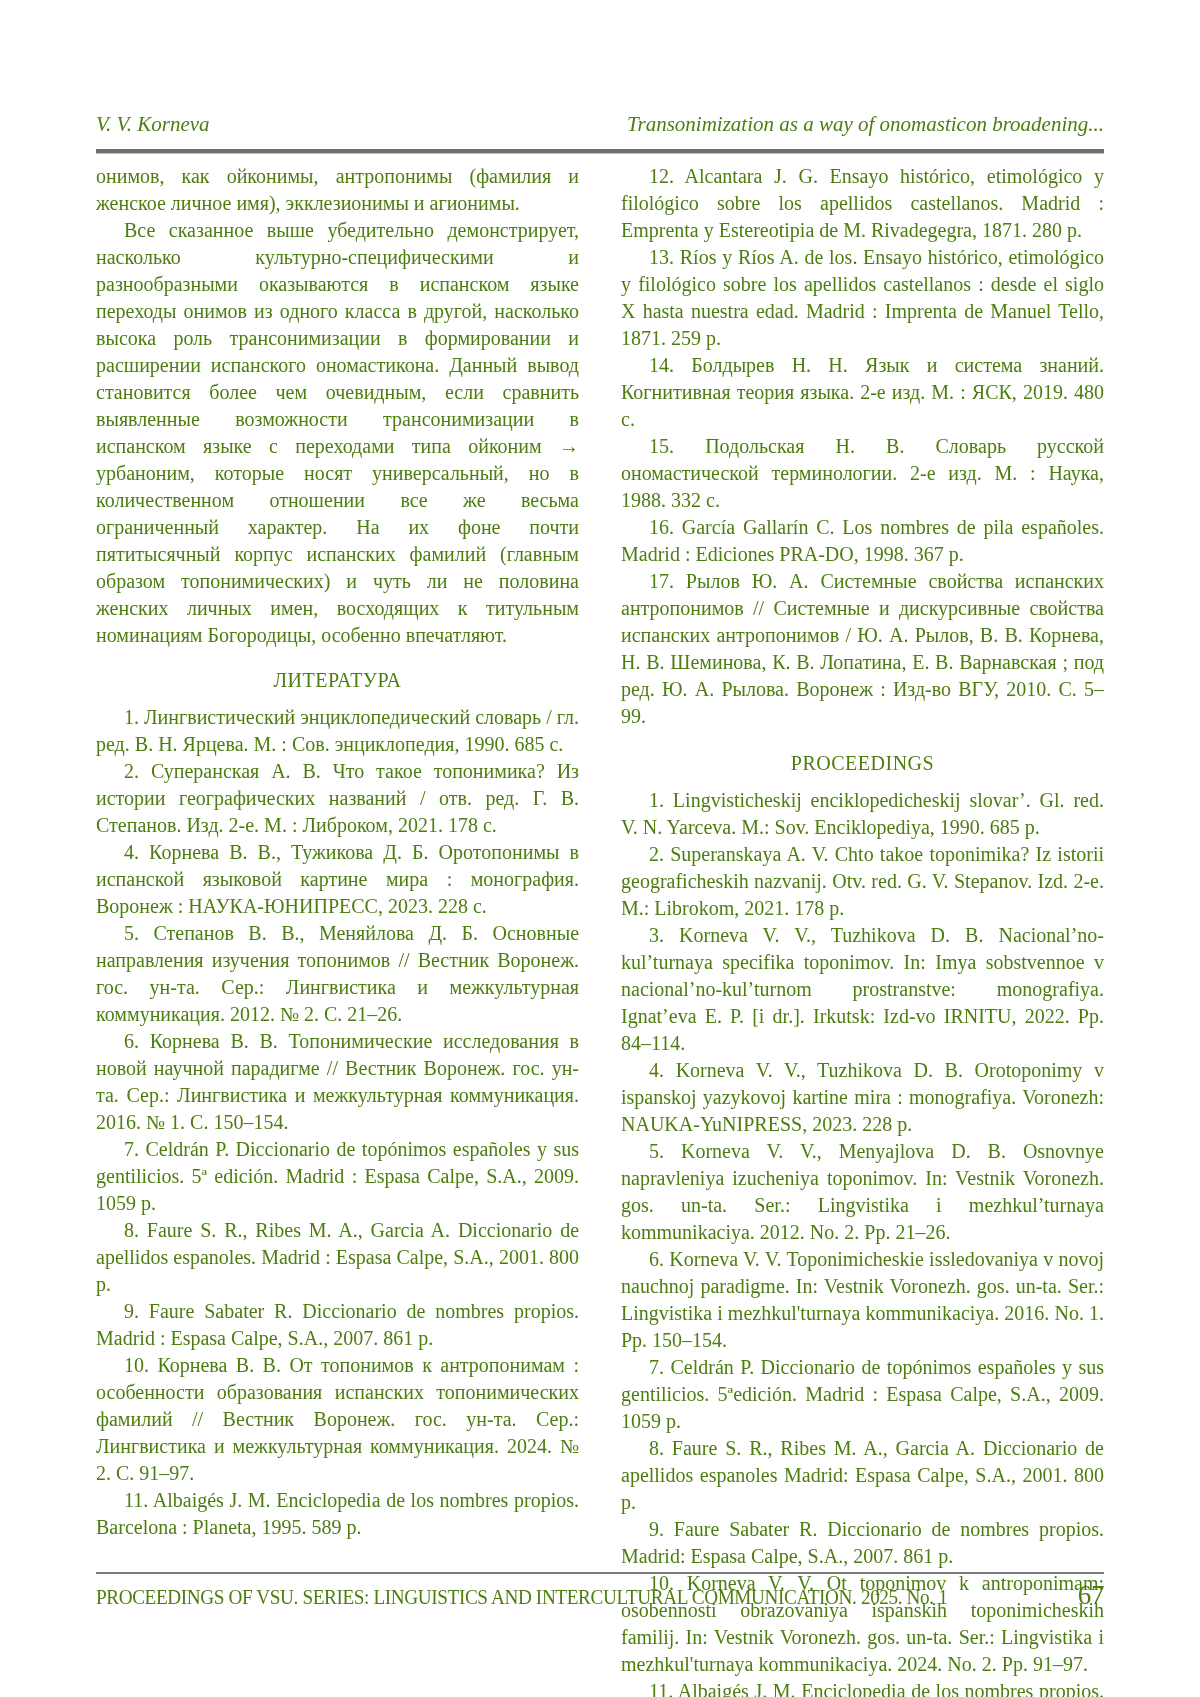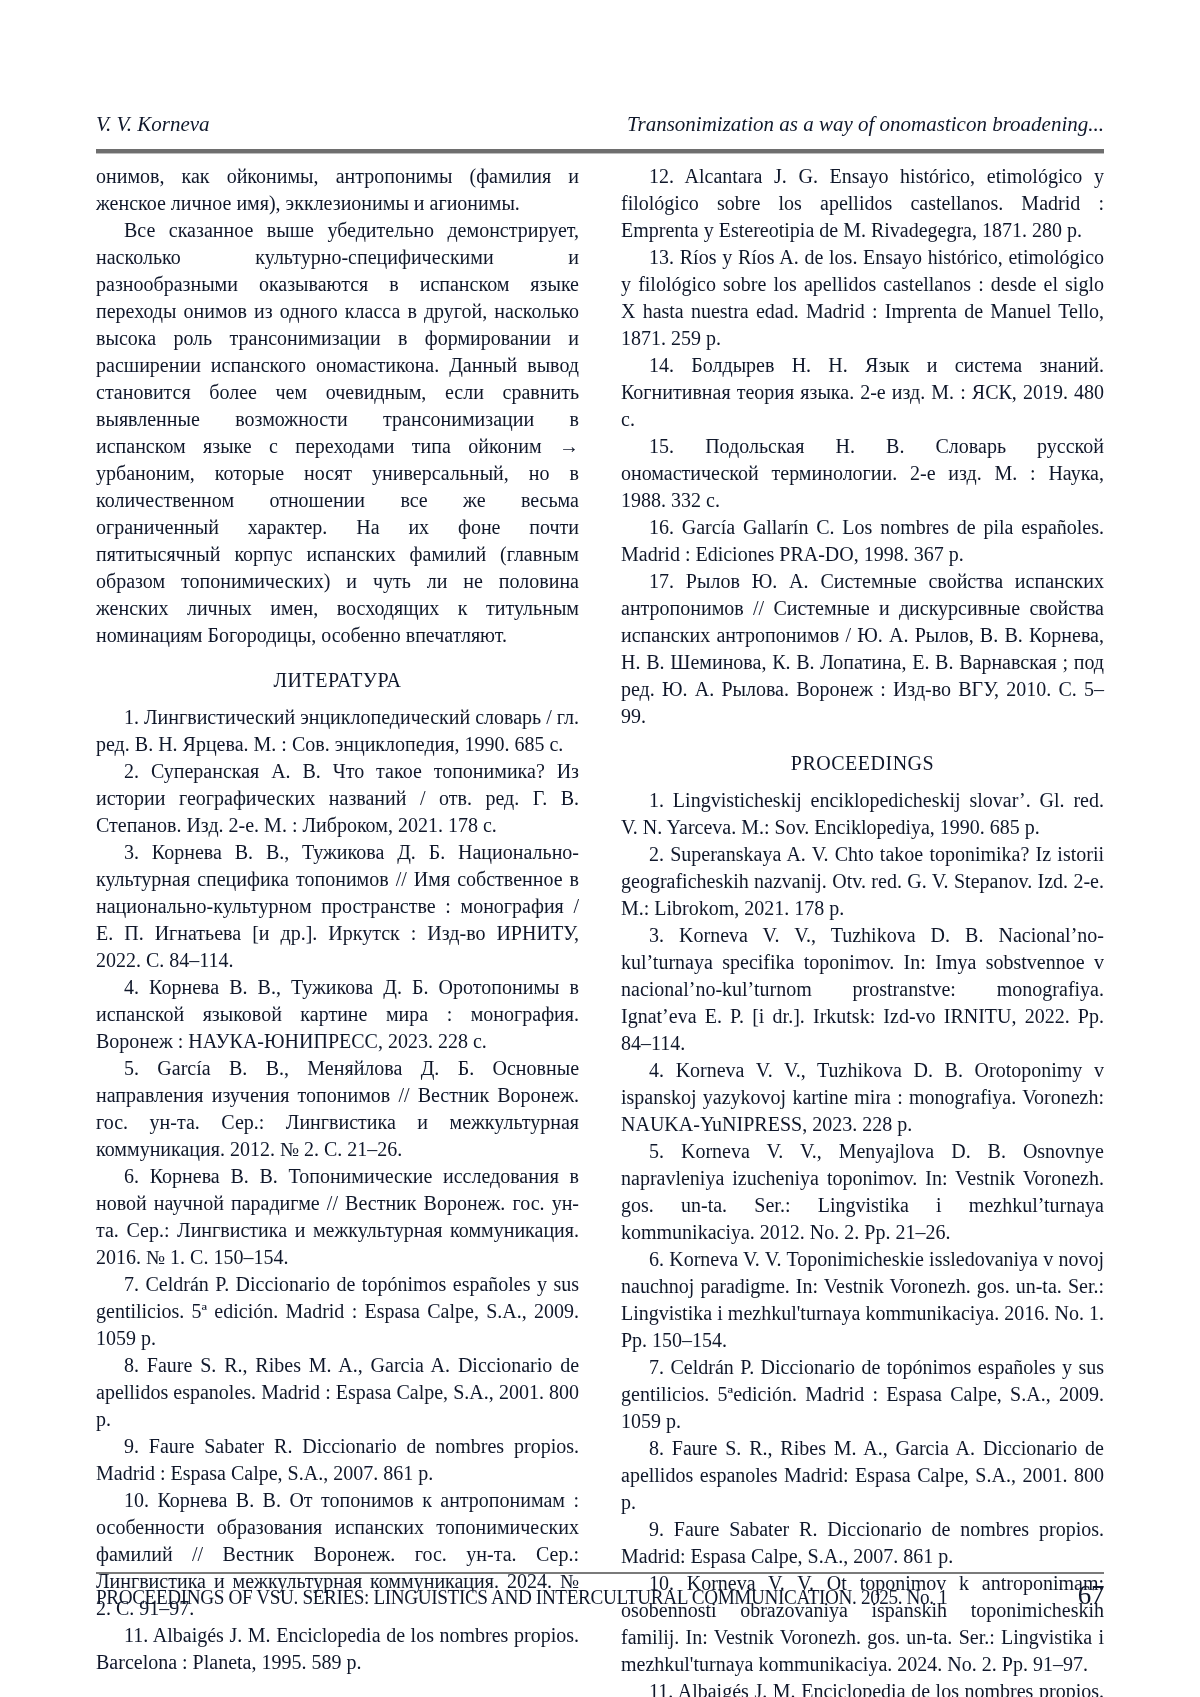--- a/index.html
+++ b/index.html
@@ -5,21 +5,21 @@
   html, body {
     margin: 0;
     padding: 0;
     background: #ffffff;
   }
   .page {
     position: relative;
     width: 1200px;
     height: 1697px;
     background: #ffffff;
-    color: #0f172a;
+    color: #4d7c0f;
     font-family: "Liberation Serif", "DejaVu Serif", serif;
     box-sizing: border-box;
     overflow: hidden;
   }
   .running-header {
     position: absolute;
     top: 112px;
     left: 96px;
     right: 96px;
     display: flex;
@@ -106,23 +106,22 @@
   <div class="columns">
     <section class="col col-left">
       <div>
           <p class="txt noind"><span>онимов, как ойконимы, антропонимы (фамилия и женское личное имя), экклезионимы и агионимы.</span></p>
           <p class="txt"><span>Все сказанное выше убедительно демонстрирует, насколько культурно-специфическими и разнообразными оказываются в испанском языке переходы онимов из одного класса в другой, насколько высока роль трансонимизации в формировании и расширении испанского ономастикона. Данный вывод становится более чем очевидным, если сравнить выявленные возможности трансонимизации в испанском языке с переходами типа ойконим → урбаноним, которые носят универсальный, но в количественном отношении все же весьма ограниченный характер. На их фоне почти пятитысячный корпус испанских фамилий (главным образом топонимических) и чуть ли не половина женских личных имен, восходящих к титульным номинациям Богородицы, особенно впечатляют.</span></p>
         </div>
       <h2 class="center-head">ЛИТЕРАТУРА</h2>
       <div>
           <p class="txt"><span>1. Лингвистический энциклопедический словарь / гл. ред. В. Н. Ярцева. М. : Сов. энциклопедия, 1990. 685 с.</span></p>
           <p class="txt"><span>2. </span><span class="it">Суперанская А. В.</span><span> Что такое топонимика? Из истории географических названий / отв. ред. Г. В. Степанов. Изд. 2-е. М. : Либроком, 2021. 178 с.</span></p>
-          <p class="txt"><span>3. </span><span class="it">Корнева В. В., Тужикова Д. Б.</span><span> Национально-культурная специфика топонимов // Имя собственное в национально-культурном пространстве : монография / Е. П. Игнатьева [и др.]. Иркутск : Изд-во ИРНИТУ, 2022. С. 84–114.</span></p>
           <p class="txt"><span>4. </span><span class="it">Корнева В. В., Тужикова Д. Б.</span><span> Оротопонимы в испанской языковой картине мира : монография. Воронеж : НАУКА-ЮНИПРЕСС, 2023. 228 с.</span></p>
-          <p class="txt"><span>5. </span><span class="it">García В. В., Меняйлова Д. Б.</span><span> Основные направления изучения топонимов // Вестник Воронеж. гос. ун-та. Сер.: Лингвистика и межкультурная коммуникация. 2012. № 2. С. 21–26.</span></p>
+          <p class="txt"><span>5. </span><span class="it">Степанов В. В., Меняйлова Д. Б.</span><span> Основные направления изучения топонимов // Вестник Воронеж. гос. ун-та. Сер.: Лингвистика и межкультурная коммуникация. 2012. № 2. С. 21–26.</span></p>
           <p class="txt"><span>6. </span><span class="it">Корнева В. В.</span><span> Топонимические исследования в новой научной парадигме // Вестник Воронеж. гос. ун-та. Сер.: Лингвистика и межкультурная коммуникация. 2016. № 1. С. 150–154.</span></p>
           <p class="txt"><span>7. </span><span class="it">Celdrán P.</span><span> Diccionario de topónimos españoles y sus gentilicios. 5ª edición. Madrid : Espasa Calpe, S.A., 2009. 1059 p.</span></p>
           <p class="txt"><span>8. </span><span class="it">Faure S. R., Ribes M. A., Garcia A.</span><span> Diccionario de apellidos espanoles. Madrid : Espasa Calpe, S.A., 2001. 800 p.</span></p>
           <p class="txt"><span>9. </span><span class="it">Faure Sabater R.</span><span> Diccionario de nombres propios. Madrid : Espasa Calpe, S.A., 2007. 861 p.</span></p>
           <p class="txt"><span>10. </span><span class="it">Корнева В. В.</span><span> От топонимов к антропонимам : особенности образования испанских топонимических фамилий // Вестник Воронеж. гос. ун-та. Сер.: Лингвистика и межкультурная коммуникация. 2024. № 2. С. 91–97.</span></p>
           <p class="txt"><span>11. </span><span class="it">Albaigés J. M.</span><span> Enciclopedia de los nombres propios. Barcelona : Planeta, 1995. 589 p.</span></p>
         </div>
     </section>
 
     <section class="col col-right">

